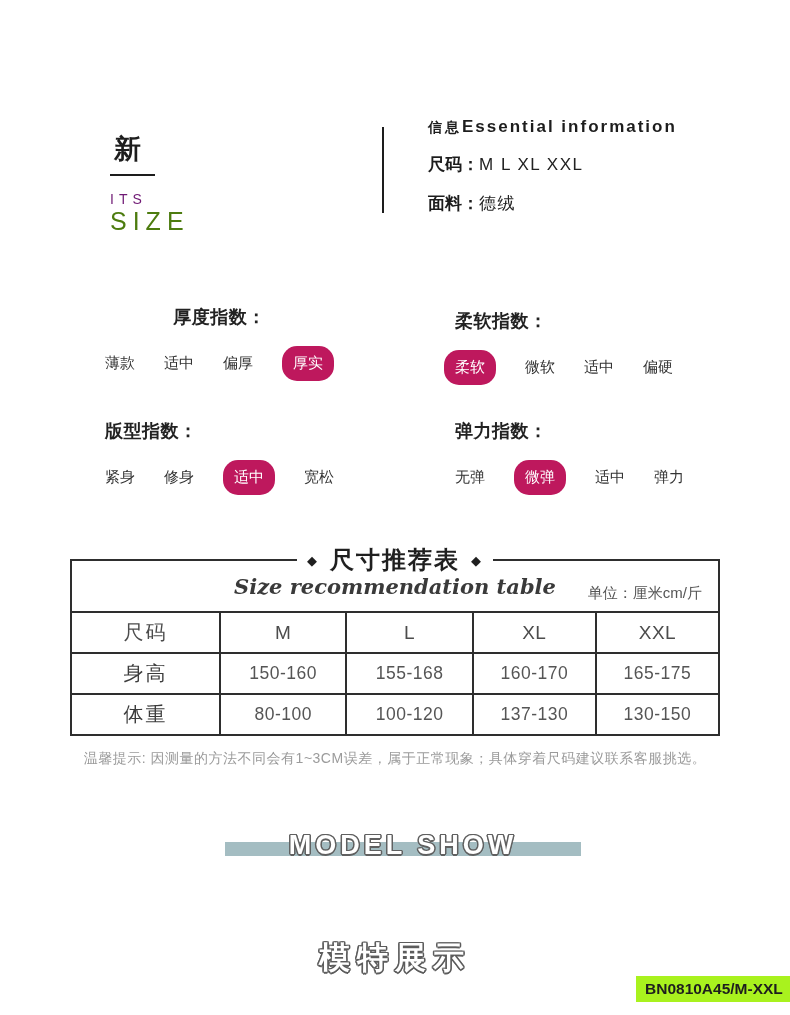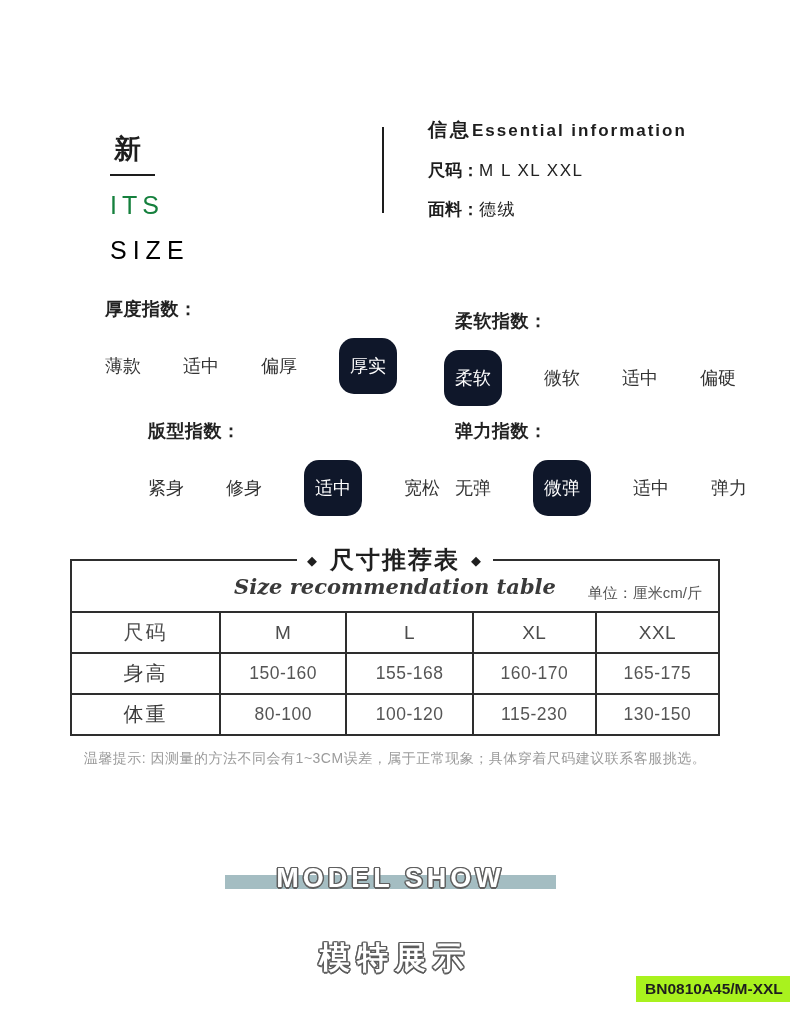--- a/index.html
+++ b/index.html
@@ -8,46 +8,46 @@
     font-family:"Liberation Sans","DejaVu Sans",sans-serif; color:#222;
     overflow:hidden;
   }
 
   
   .brand { position:absolute; left:110px; top:131px; }
   .brand-hanzi {
     display:inline-block; font-size:27px; font-weight:bold; color:#1d1d1d;
     padding:0 14px 7px 4px; border-bottom:2px solid #1d1d1d;
   }
-  .brand-its { margin-top:15px; font-size:25px; letter-spacing:5px; font-weight:500; color:#15803d; }
-  .brand-size { margin-top:16px; font-size:25px; letter-spacing:6px; font-weight:500; color:#000000; }
+  .brand-its { margin-top:15px; font-size:14px; letter-spacing:5px; font-weight:500; color:#701a75; }
+  .brand-size { margin-top:0; font-size:25px; letter-spacing:6px; font-weight:500; color:#4d7c0f; }
 
   .v-divider { position:absolute; left:382px; top:127px; width:2px; height:86px; background:#1d1d1d; }
 
   
   .info { position:absolute; left:428px; top:117px; }
   .info-heading { font-size:17px; font-weight:bold; color:#1d1d1d; white-space:nowrap; }
-  .info-heading .zh { font-size:19px; letter-spacing:3px; }
+  .info-heading .zh { font-size:14px; letter-spacing:3px; }
   .info-heading .en { letter-spacing:2px; }
   .info-row { margin-top:16px; font-size:17px; white-space:nowrap; }
   .info-row .lbl { font-weight:bold; color:#1d1d1d; }
   .info-row .val { color:#222; letter-spacing:1.5px; }
 
   
   .idx { position:absolute; }
   .idx-label { font-size:18px; font-weight:bold; color:#222; letter-spacing:0.5px; }
-  .idx-options { margin-top:17px; display:flex; align-items:center; gap:42px; font-size:18px; color:#333; }
+  .idx-options { margin-top:17px; display:flex; align-items:center; gap:29px; font-size:15px; color:#333; }
   .idx-options .opt { white-space:nowrap; }
   .idx-options .opt.active {
-    background:#0f172a; color:#fff; padding:16px 11px; border-radius:15px;
+    background:#be185d; color:#fff; padding:8px 11px; border-radius:15px;
   }
   .idx-options.pill-first { margin-left:-11px; }
-  .idx-thickness { left:105px; top:297px; }
+  .idx-thickness { left:105px; top:305px;text-align:center; }
   .idx-softness  { left:455px; top:309px; }
-  .idx-fit       { left:105px; top:419px;margin-left:43px; }
+  .idx-fit       { left:105px; top:419px; }
   .idx-stretch   { left:455px; top:419px; }
 
   
   .size-box { position:absolute; left:70px; top:559px; width:650px; box-sizing:border-box; }
   .size-head { position:relative; height:52px; border:2px solid #2e2e2e; border-bottom:none; box-sizing:border-box; }
   .size-title {
     position:absolute; left:50%; top:0; transform:translate(-50%,-52%);
     background:#fff; padding:0 10px; display:flex; align-items:center; gap:11px;
     font-size:24px; font-weight:600; letter-spacing:2px; color:#1f1f1f; white-space:nowrap;
   }
@@ -67,21 +67,21 @@
   .size-grid tr.head td { font-size:19px; color:#4c4c4c; }
   .size-grid tr.head td.rowlabel { font-size:20px; }
 
   
   .note {
     position:absolute; top:750px; left:0; width:100%; text-align:center;
     font-size:14px; color:#9b9b9b; letter-spacing:0.5px;
   }
 
   
-  .ms-bar { position:absolute; left:225px; top:875px; width:331px; height:14px; background:#a4bdc2; }
+  .ms-bar { position:absolute; left:225px; top:842px; width:356px; height:14px; background:#a4bdc2; }
   .ms-en {
     position:absolute; left:0; right:0; top:50%; transform:translateY(-60%);
     text-align:center; font-size:27px; font-weight:bold; letter-spacing:4px; color:#ffffff;
     text-shadow:-1.5px 0 #606060, 1.5px 0 #606060, 0 -1.5px #606060, 0 1.5px #606060,
                 -1px -1px #606060, 1px -1px #606060, -1px 1px #606060, 1px 1px #606060;
     white-space:nowrap;
   }
   .ms-zh {
     position:absolute; top:937px; left:0; width:100%; text-align:center;
     font-size:31px; font-weight:bold; letter-spacing:7px; color:#ffffff;
@@ -190,21 +190,21 @@
         <td class="rowlabel">身高</td>
         <td>150-160</td>
         <td>155-168</td>
         <td>160-170</td>
         <td>165-175</td>
       </tr>
       <tr>
         <td class="rowlabel">体重</td>
         <td>80-100</td>
         <td>100-120</td>
-        <td>115-230</td>
+        <td>137-130</td>
         <td>130-150</td>
       </tr>
     </tbody>
       </table>
   </div>
 
   <div class="note">温馨提示: 因测量的方法不同会有1~3CM误差，属于正常现象；具体穿着尺码建议联系客服挑选。</div>
 
   <div class="ms-bar">
     <div class="ms-en">MODEL SHOW</div>

